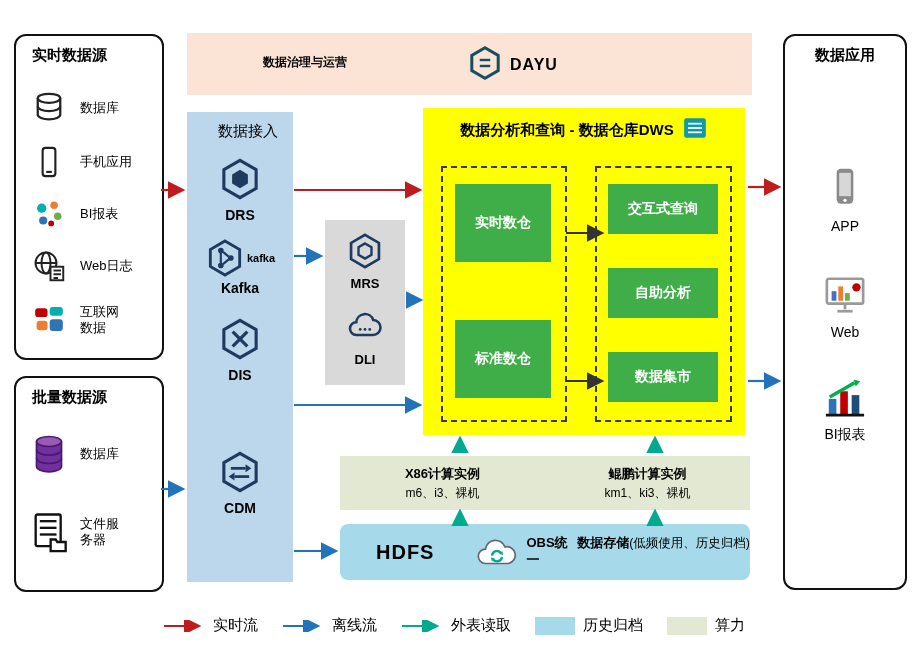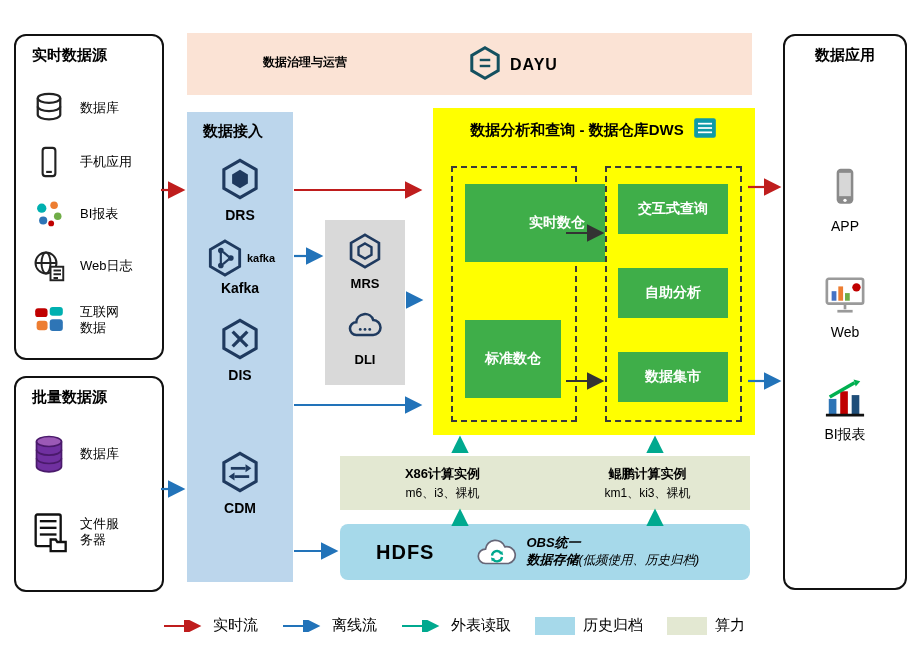--- a/index.html
+++ b/index.html
@@ -11,56 +11,56 @@
   .outline-box{position:absolute;border:2px solid #111;border-radius:12px;background:#fff;}
   .box-title{position:absolute;left:16px;top:10px;font-weight:700;font-size:15px;}
 
   .src-row{position:absolute;left:8px;right:4px;height:52px;display:flex;align-items:center;gap:6px;}
   .src-icon{width:50px;display:flex;justify-content:center;flex:0 0 50px;}
   .src-label{font-size:13px;line-height:1.25;}
   .narrow{max-width:50px;}
 
   .panel{position:absolute;}
   .ingestion{left:187px;top:112px;width:106px;height:470px;background:#bcd6ec;}
-  .ingestion .col-title{text-align:left;font-weight:700;font-size:15px;padding-top:10px;padding-left:16px;}
+  .ingestion .col-title{text-align:center;font-weight:400;font-size:15px;padding-top:10px;padding-left:16px;}
   .svc{position:absolute;left:0;width:100%;display:flex;flex-direction:column;align-items:center;}
   .svc-label{font-weight:700;font-size:14px;margin-top:2px;}
   .kafka-row{display:flex;align-items:center;gap:2px;}
   .kafka-word{font-weight:700;font-size:11px;}
 
   .processing{left:325px;top:220px;width:80px;height:165px;background:#d9d9d9;}
 
   .governance{left:187px;top:33px;width:565px;height:62px;background:#fbe3d5;}
   .governance .gov-title{position:absolute;left:76px;top:21px;font-weight:700;font-size:12px;}
   .dayu{position:absolute;left:280px;top:12px;display:flex;align-items:center;gap:7px;}
   .dayu-label{font-weight:700;font-size:16px;letter-spacing:1px;}
 
-  .dws{left:433px;top:108px;width:322px;height:327px;background:#ffff00;}
+  .dws{left:423px;top:108px;width:322px;height:327px;background:#ffff00;}
   .dws-header{display:flex;align-items:center;justify-content:center;gap:8px;padding-top:8px;}
   .dws-title{font-weight:700;font-size:15px;}
   .dashed{position:absolute;border:2px dashed #3a3a3a;}
   .dashed-left{left:18px;top:58px;width:122px;height:252px;}
   .dashed-right{left:172px;top:58px;width:133px;height:252px;}
   .green{position:absolute;background:#3fae49;color:#fff;font-weight:700;font-size:14px;
          display:flex;align-items:center;justify-content:center;}
-  .g-rt{left:12px;top:16px;width:96px;height:78px;padding-left:44px;}
+  .g-rt{left:12px;top:16px;width:96px;height:78px;}
   .g-std{left:12px;top:152px;width:96px;height:78px;}
   .g-iq{left:11px;top:16px;width:110px;height:50px;}
   .g-sa{left:11px;top:100px;width:110px;height:50px;}
   .g-dm{left:11px;top:184px;width:110px;height:50px;}
 
   .compute{left:340px;top:456px;width:410px;height:54px;background:#e3e8d2;display:flex;}
   .compute-half{flex:1;display:flex;flex-direction:column;align-items:center;justify-content:center;}
   .compute-title{font-weight:700;font-size:13px;}
   .compute-spec{font-size:12px;margin-top:2px;}
 
   .storage{left:340px;top:524px;width:410px;height:56px;background:#a6d9ea;display:flex;align-items:center;border-radius:8px;}
   .hdfs-label{font-weight:700;font-size:20px;margin-left:36px;letter-spacing:1px;}
   .obs-cloud{margin-left:40px;display:flex;align-items:center;}
-  .obs-text{margin-left:6px;display:flex;flex-direction:column;line-height:1.3;font-style:italic;}
+  .obs-text{margin-left:6px;display:flex;flex-direction:row;line-height:1.3;}
   .obs-l1{font-weight:700;font-size:13px;}
   .obs-l2{font-size:12.5px;white-space:nowrap;}
   .obs-l2 b{font-size:13px;}
 
   .apps{left:783px;top:34px;width:120px;height:552px;}
   .app-item{position:absolute;left:0;width:100%;display:flex;flex-direction:column;align-items:center;gap:4px;}
   .app-label{font-size:14px;}
 
   .legend{position:absolute;left:163px;top:616px;display:flex;align-items:center;gap:24px;}
   .legend-item{display:flex;align-items:center;gap:8px;}

